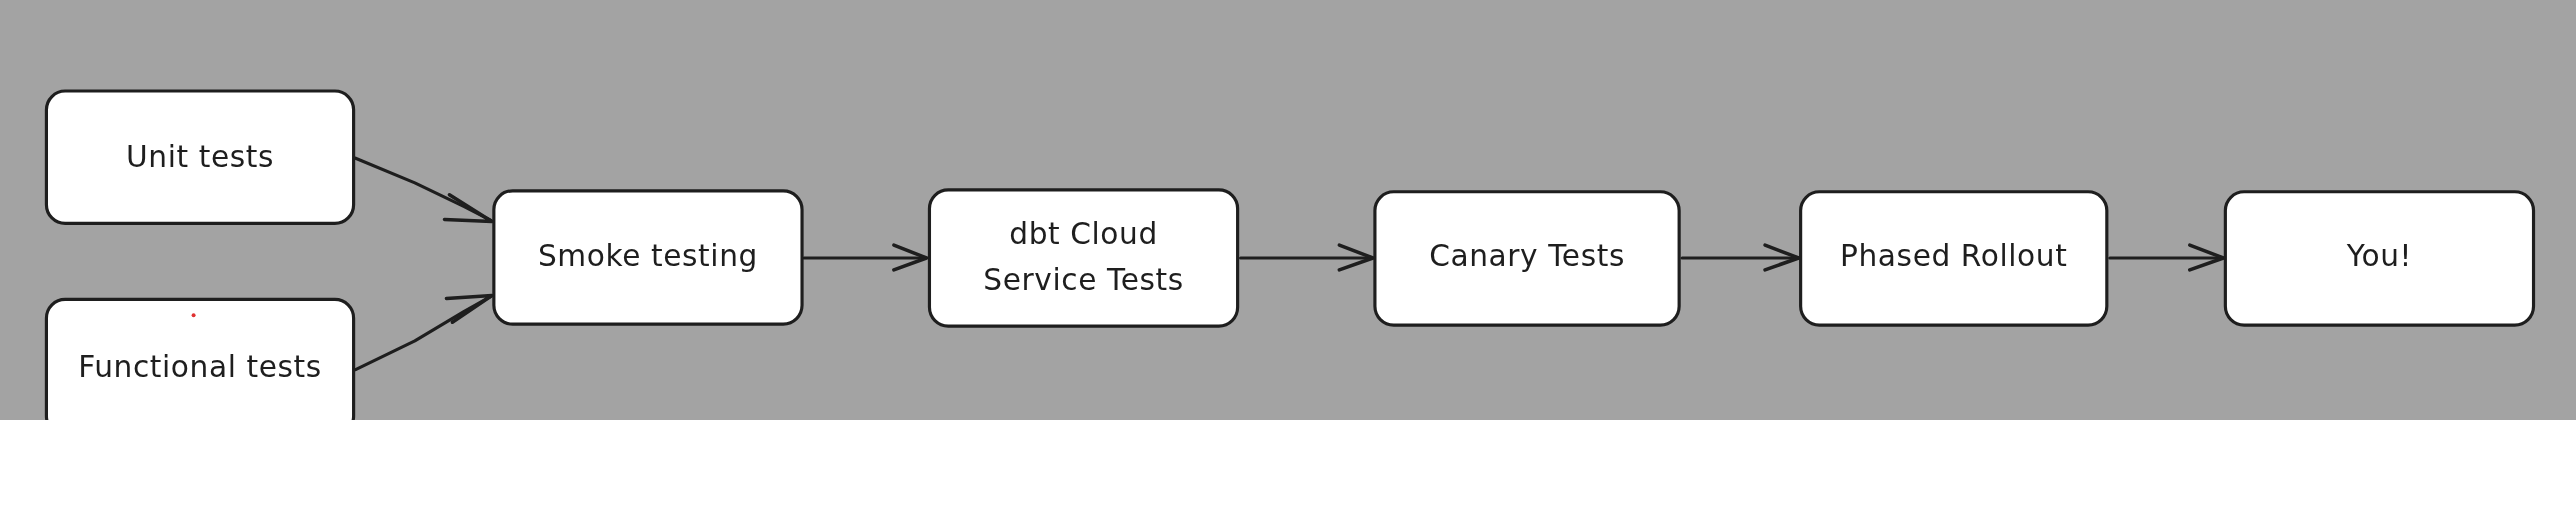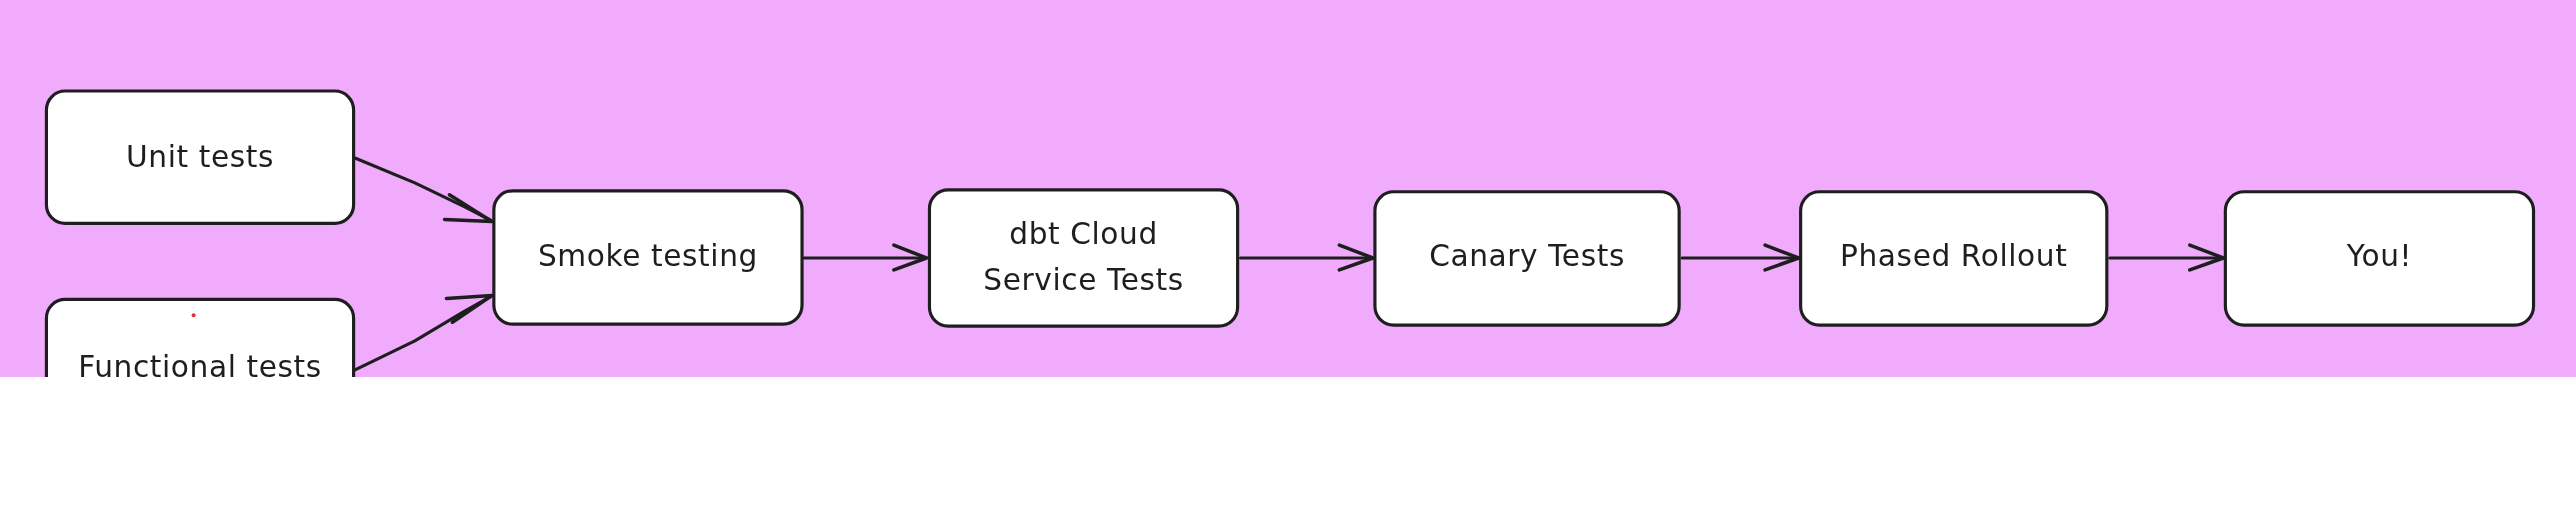--- a/index.html
+++ b/index.html
@@ -4,22 +4,22 @@
 <title>Testing Pipeline Diagram</title>
 <style>
   html, body {
     margin: 0;
     padding: 0;
     background: #ffffff;
   }
   #canvas {
     position: relative;
     width: 2576px;
-    height: 377px;
-    background: #f0abfc;
+    height: 420px;
+    background: #a3a3a3;
     overflow: hidden;
     font-family: "DejaVu Sans", sans-serif;
   }
   #diagram-svg {
     position: absolute;
     left: 0;
     top: 0;
     width: 2576px;
     height: 510px;
     display: block;

